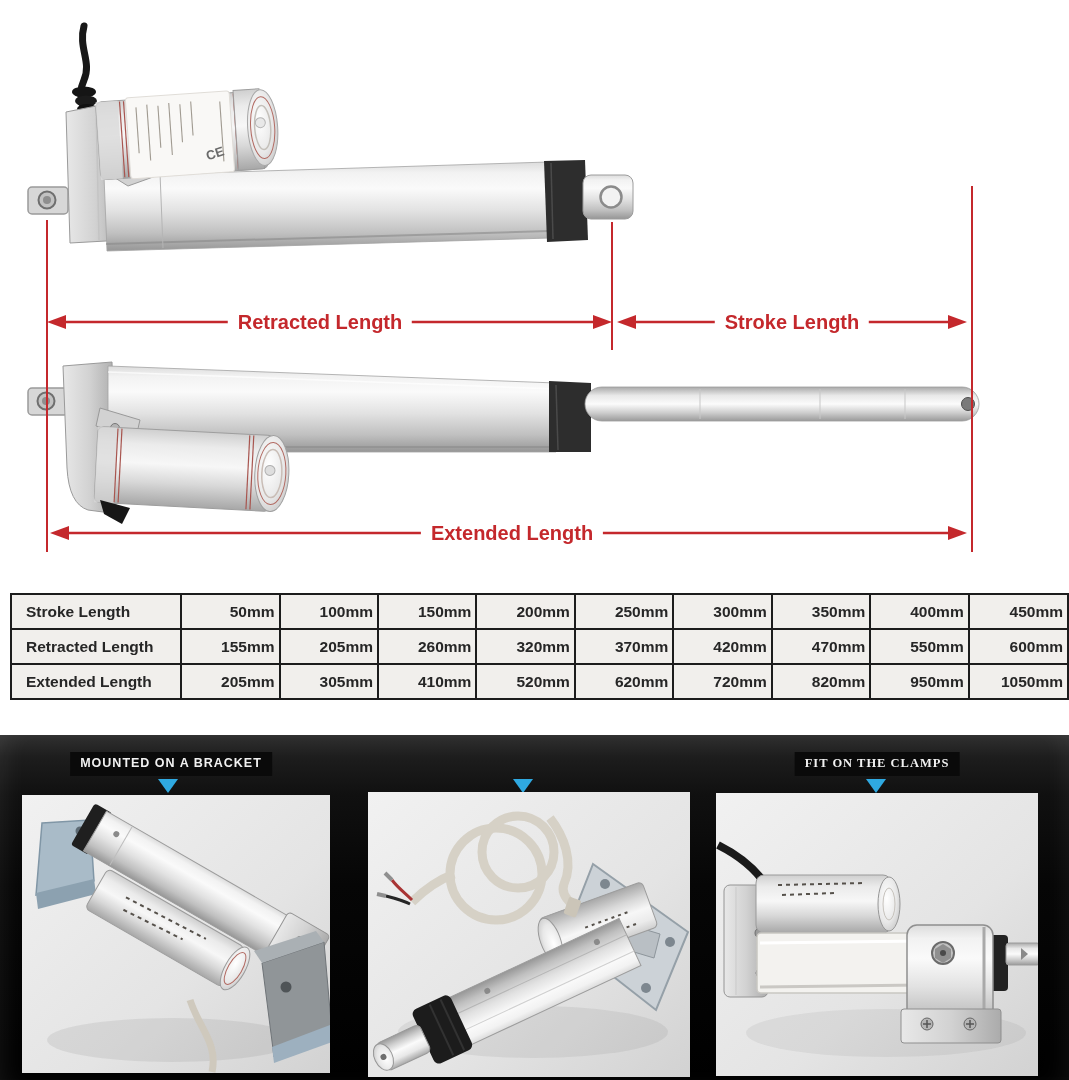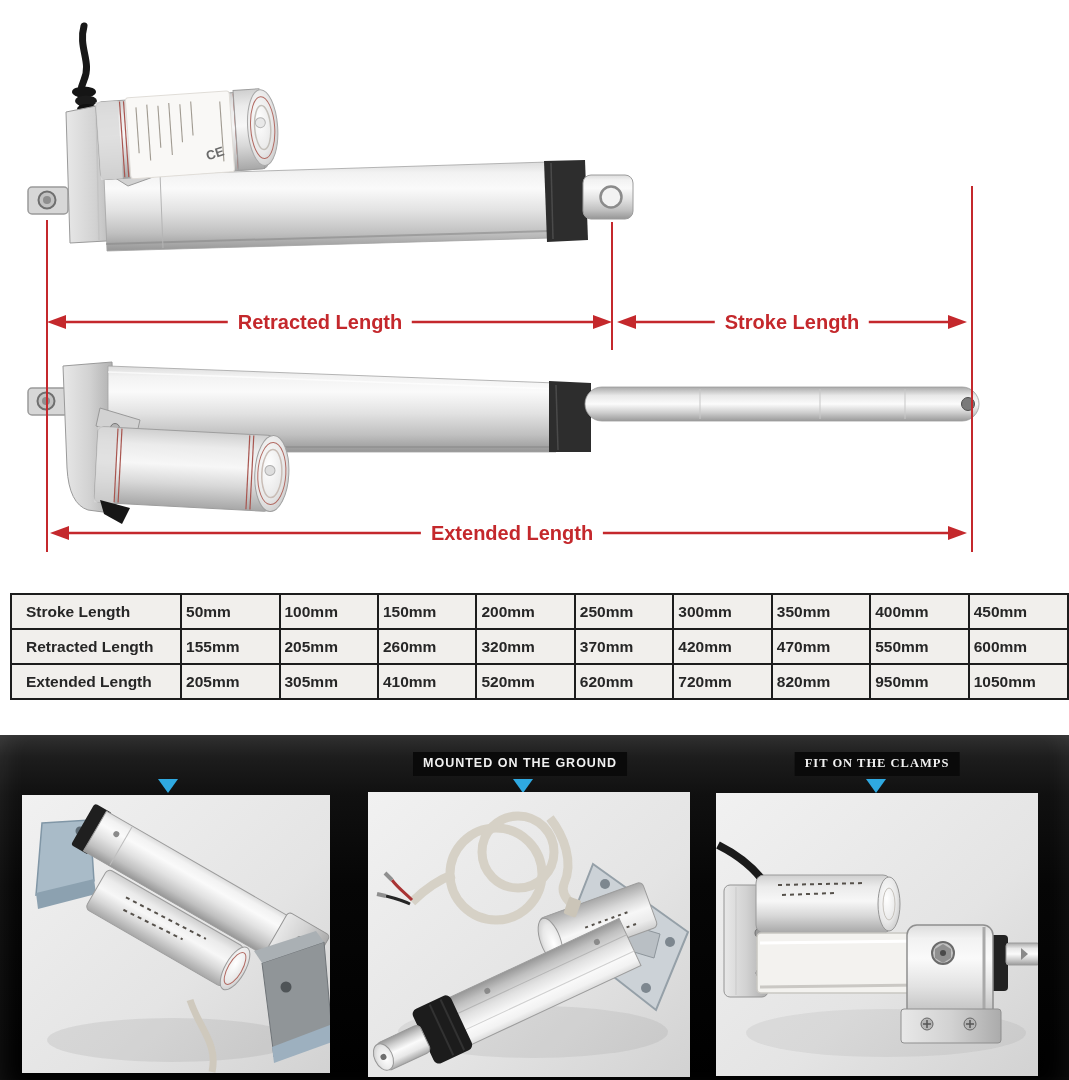--- a/index.html
+++ b/index.html
@@ -4,21 +4,21 @@
 <style>
   html,body{margin:0;padding:0;background:#777;}
   .page{position:relative;width:1069px;height:1080px;background:#fff;overflow:hidden;
         font-family:"Liberation Sans",sans-serif;margin:0 auto;}
   .diagram-svg{position:absolute;left:0;top:0;}
   .dim-label{position:absolute;transform:translate(-50%,-50%);background:#fff;color:#c4282c;
              font-weight:bold;font-size:20px;padding:0 10px;white-space:nowrap;z-index:5;}
   
   .spec-table{position:absolute;left:10px;top:593px;border-collapse:collapse;z-index:4;}
   .spec-table td{border:2px solid #1c1c1c;background:#f1efec;color:#262626;font-weight:bold;
-                 font-size:15.5px;height:33px;text-align:left;padding:0 4px;}
+                 font-size:15.5px;height:33px;text-align:right;padding:0 4px;}
   .spec-table td.rowhead{width:158px;text-align:left;padding-left:14px;}
   .spec-table td.val{width:92px;}
   
   .gallery-panel{position:absolute;left:0;top:735px;width:1069px;height:345px;
       background:linear-gradient(180deg,#303030 0px,#1d1d1d 22px,#101010 60px,#060606 150px,#000 345px);
       box-shadow:inset 18px 0 30px -18px rgba(255,255,255,.10), inset -18px 0 30px -18px rgba(255,255,255,.08);
       z-index:2;}
   .caption-chip{position:absolute;top:17px;transform:translateX(-50%);background:#0a0a0a;
       color:#f1f1f1;font-size:12.5px;font-weight:bold;letter-spacing:1px;line-height:1;
       padding:5px 10px 6px;white-space:nowrap;}
@@ -206,21 +206,21 @@
         <td class="val">620mm</td>
         <td class="val">720mm</td>
         <td class="val">820mm</td>
         <td class="val">950mm</td>
         <td class="val">1050mm</td>
       </tr>
     </tbody>
   </table>
 
   <div class="gallery-panel">
-    <div class="caption-chip" style="left:520px;">MOUNTED ON THE GROUND</div>
+    <div class="caption-chip" style="left:171px;">MOUNTED ON A BRACKET</div>
     <div class="caption-chip" style="left:877px;font-family:Liberation Serif, serif;">FIT ON THE CLAMPS</div>
     <div class="pointer-tri" style="left:168px;"></div>
     <div class="pointer-tri" style="left:523px;"></div>
     <div class="pointer-tri" style="left:876px;"></div>
 
     <svg class="photo" style="left:22px;top:60px;" width="308" height="278" viewBox="0 0 308 278">
       <rect width="308" height="278" fill="url(#photoBg)"></rect>
       <ellipse cx="150" cy="245" rx="125" ry="22" fill="rgba(80,80,80,.10)"></ellipse>
       <polygon points="20,28 68,25 72,86 14,100" fill="#a9bbc8" stroke="#8096a6" stroke-width="1.5"></polygon>
       <polygon points="14,98 72,84 74,99 16,114" fill="#8ca1b0"></polygon>

